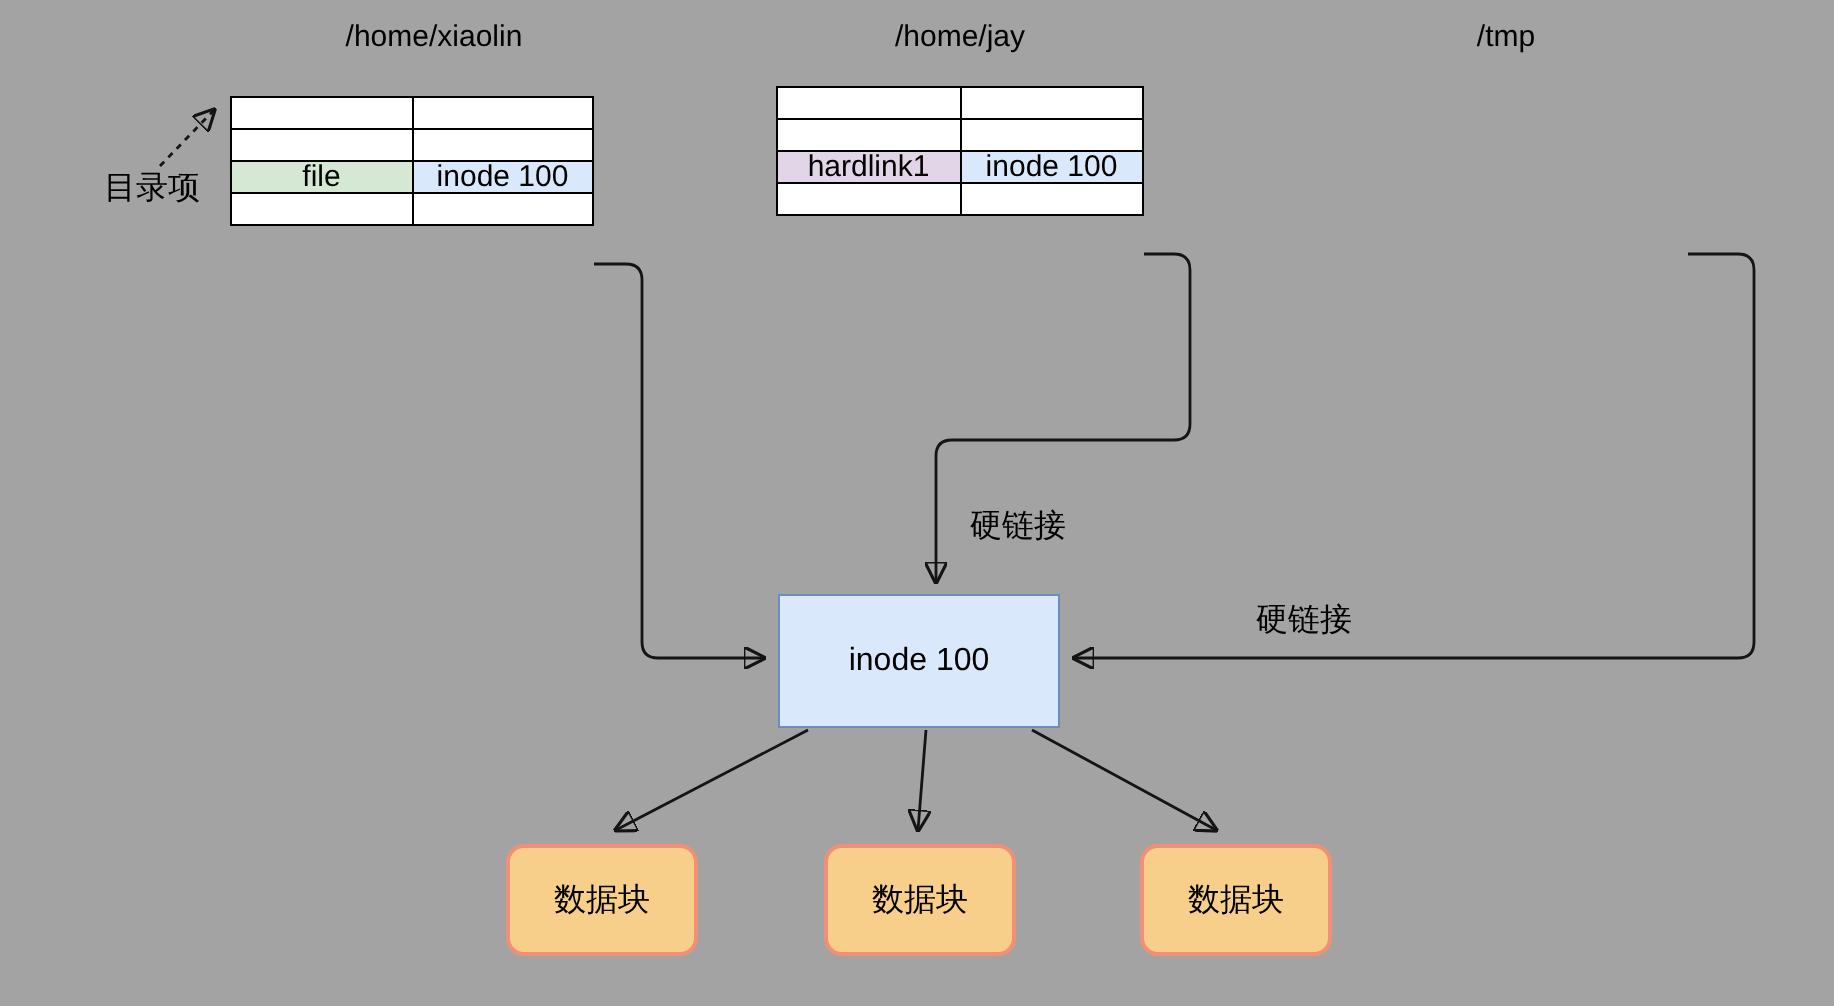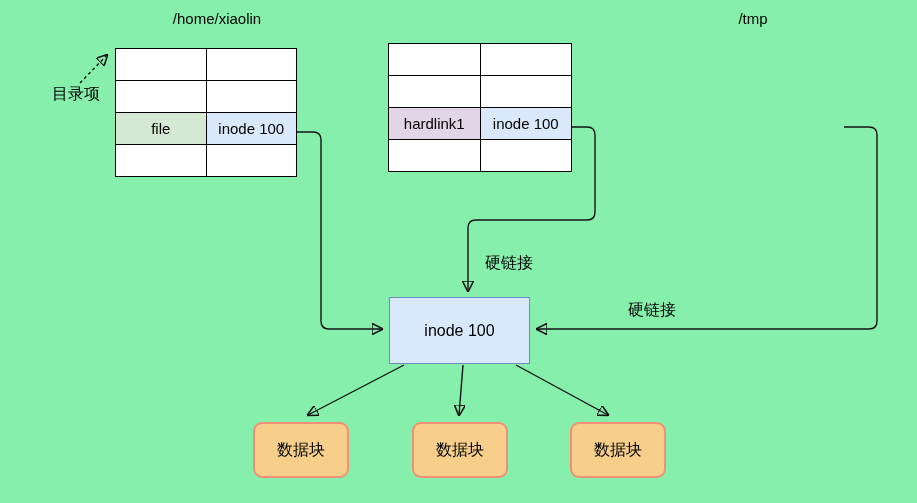--- a/index.html
+++ b/index.html
@@ -3,38 +3,38 @@
 <meta charset="utf-8">
 <style>
   * { box-sizing: border-box; }
   html, body { margin: 0; padding: 0; background: #ffffff; }
   body { font-family: "Liberation Sans", "DejaVu Sans", sans-serif; color: #000; }
 
   .canvas {
     position: relative;
     width: 917px;
     height: 503px;
-    background: #86efac;
+    background: #a3a3a3;
     overflow: hidden;
     padding-left: 44px;
   }
 
   .arrows { position: absolute; left: 0; top: 0; width: 917px; height: 503px; }
   .arrows path { stroke: #141414; stroke-width: 1.4; fill: none; stroke-linejoin: round; }
   .arrows path.dashed { stroke-dasharray: 3 3; }
 
   table.dir-table {
     position: absolute;
     border-collapse: collapse;
     table-layout: fixed;
     background: #ffffff;
   }
   table.dir-table td {
     border: 1.5px solid #000000;
-    height: 32px;
+    height: 16px;
     width: 50%;
     padding: 0;
     text-align: center;
     vertical-align: middle;
     font-size: 15px;
     line-height: 1;
     color: #000000;
   }
   td.cell-green  { background: #d5e8d4; }
   td.cell-purple { background: #e1d5e7; }
@@ -94,20 +94,21 @@
     <path d="M297,132 L313,132 Q321,132 321,140 L321,321 Q321,329 329,329 L382,329" marker-end="url(#ah)"></path>
     <path d="M572,127 L587,127 Q595,127 595,135 L595,212 Q595,220 587,220 L476,220 Q468,220 468,228 L468,291" marker-end="url(#ah)"></path>
     <path d="M844,127 L869,127 Q877,127 877,135 L877,321 Q877,329 869,329 L537,329" marker-end="url(#ah)"></path>
     <path d="M404,365 L308,415" marker-end="url(#ah)"></path>
     <path d="M463,365 L459,415" marker-end="url(#ah)"></path>
     <path d="M516,365 L608,415" marker-end="url(#ah)"></path>
     <path class="dashed" d="M80,83 L107,55" marker-end="url(#ah)"></path>
   </svg>
 
   <div class="table-title" style="left:126px; top:10px; width:182px;">/home/xiaolin</div>
+  <div class="table-title" style="left:388px; top:10px; width:184px;">/home/jay</div>
   <div class="table-title" style="left:662px; top:10px; width:182px;">/tmp</div>
 
   <table class="dir-table" style="left:115px; top:48px; width:182px;">
     <tbody>
         <tr>
           <td></td>
           <td></td>
         </tr>
     <tr>
           <td></td>

